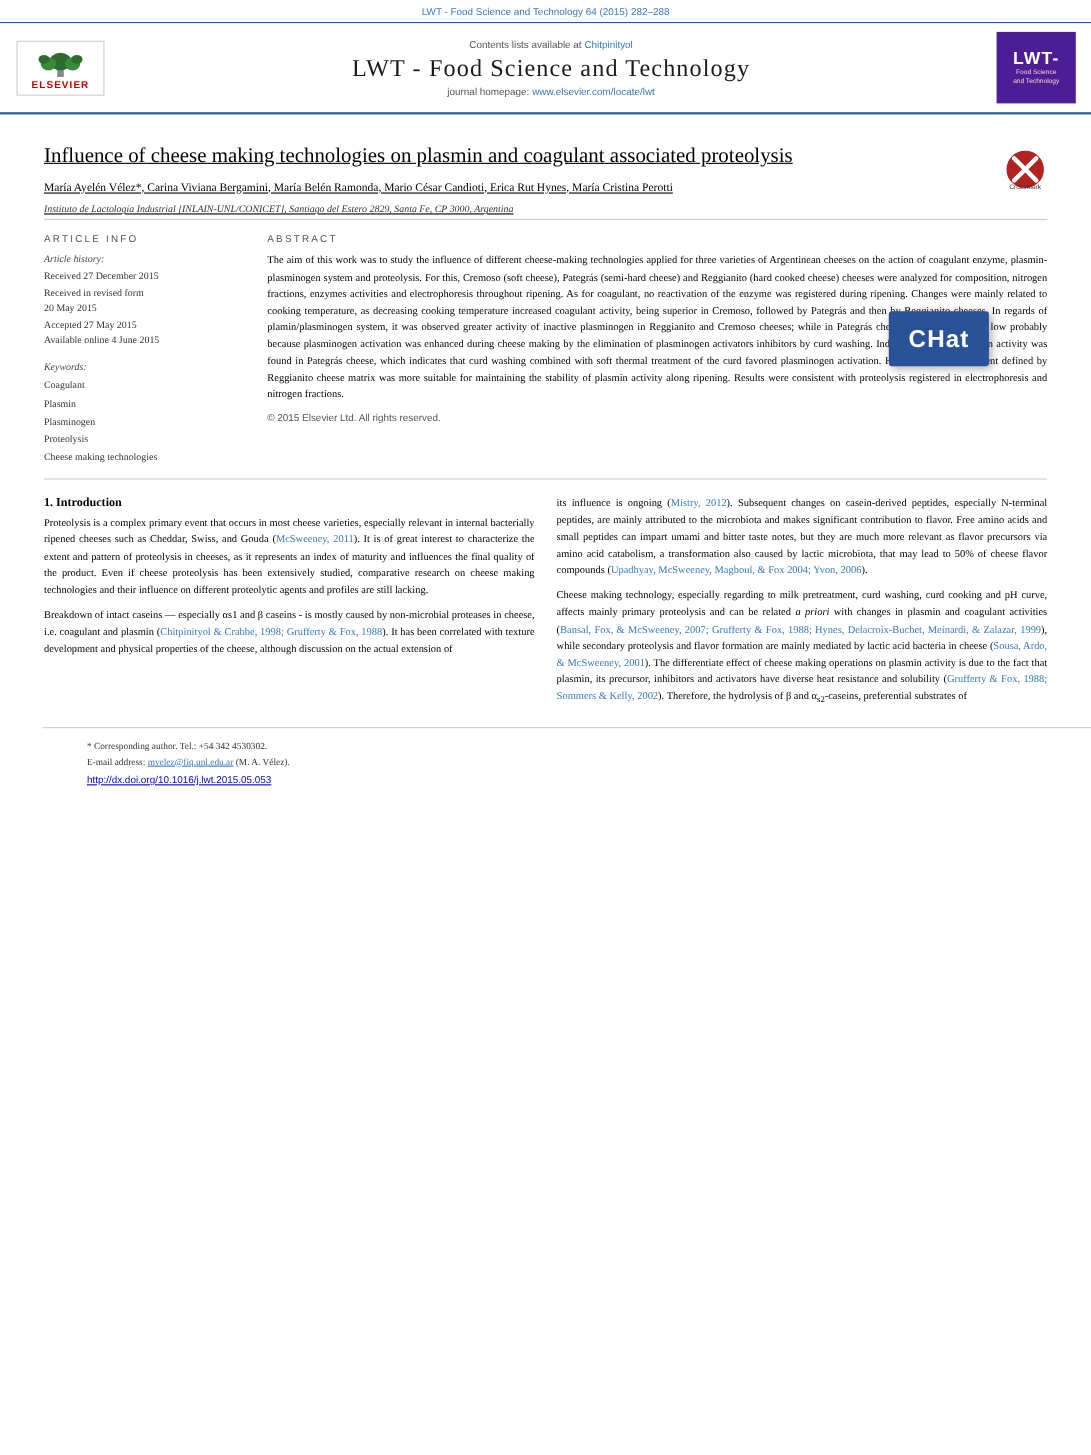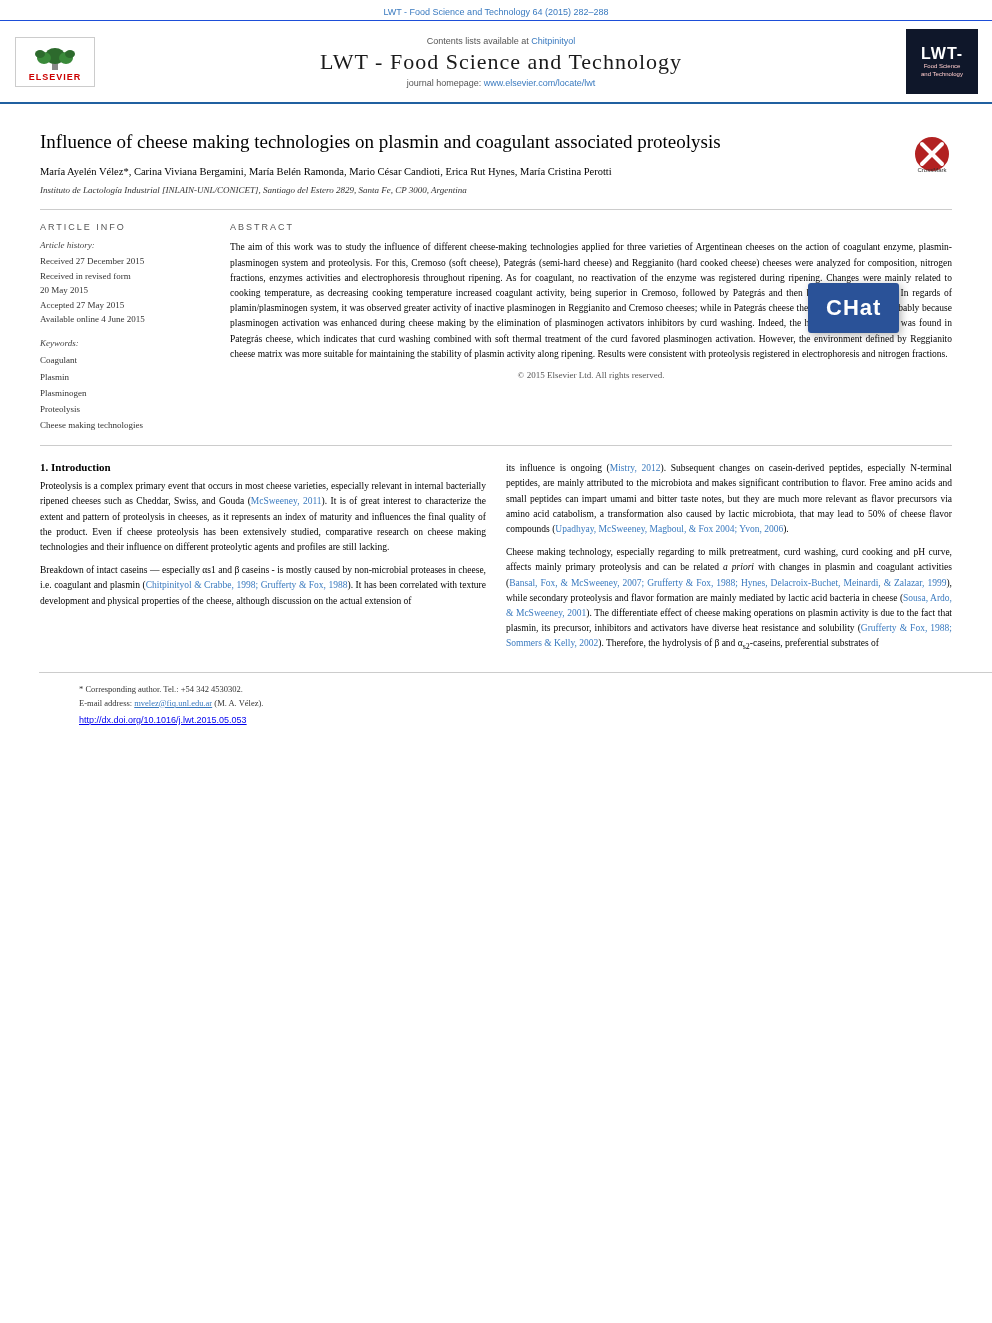--- a/index.html
+++ b/index.html
@@ -99,21 +99,21 @@
     }
     .journal-header-right {
       width: 80px;
       display: flex;
       align-items: center;
       justify-content: center;
     }
     .lwt-logo-box {
       width: 72px;
       height: 65px;
-      background: #0f172a;
+      background: #4c1d95;
       color: white;
       display: flex;
       flex-direction: column;
       align-items: center;
       justify-content: center;
       font-family: Arial, sans-serif;
       font-size: 14px;
       font-weight: bold;
       padding: 4px;
     }
@@ -128,25 +128,26 @@
       color: #ffcccc;
     }
 
     
     .article-content {
       padding: 10px 40px 0 40px;
     }
 
     
     .article-title-section {
-      padding: 15px 0 14px 0;
+      padding: 15px 0 4px 0;
       border-bottom: 1px solid #ccc;
       display: flex;
       align-items: flex-start;
       gap: 10px;
+      text-decoration: underline;
     }
     .article-title-text {
       flex: 1;
     }
     .article-title {
       font-size: 19px;
       font-family: 'Times New Roman', serif;
       font-weight: normal;
       color: #000;
       line-height: 1.4;
@@ -176,20 +177,21 @@
       gap: 20px;
       padding: 12px 0;
       border-bottom: 1px solid #ccc;
     }
     .left-col {
       width: 170px;
       flex-shrink: 0;
     }
     .right-col {
       flex: 1;
+      margin-left: 13px;
     }
 
     .section-heading {
       font-size: 9px;
       font-family: Arial, sans-serif;
       letter-spacing: 2px;
       text-transform: uppercase;
       color: #555;
       margin-bottom: 8px;
     }
@@ -225,22 +227,22 @@
       font-size: 9.5px;
       line-height: 1.6;
       color: #000;
       font-family: 'Times New Roman', serif;
       text-align: justify;
     }
     .abstract-copyright {
       font-size: 9px;
       color: #555;
       margin-top: 8px;
-      text-align: center;
-      font-family: Liberation Serif, serif;
+      text-align: left;
+      font-family: Liberation Sans, sans-serif;
     }
 
     
     .body-two-col {
       display: flex;
       gap: 20px;
       padding: 15px 0 0 0;
     }
     .body-left {
       flex: 1;

